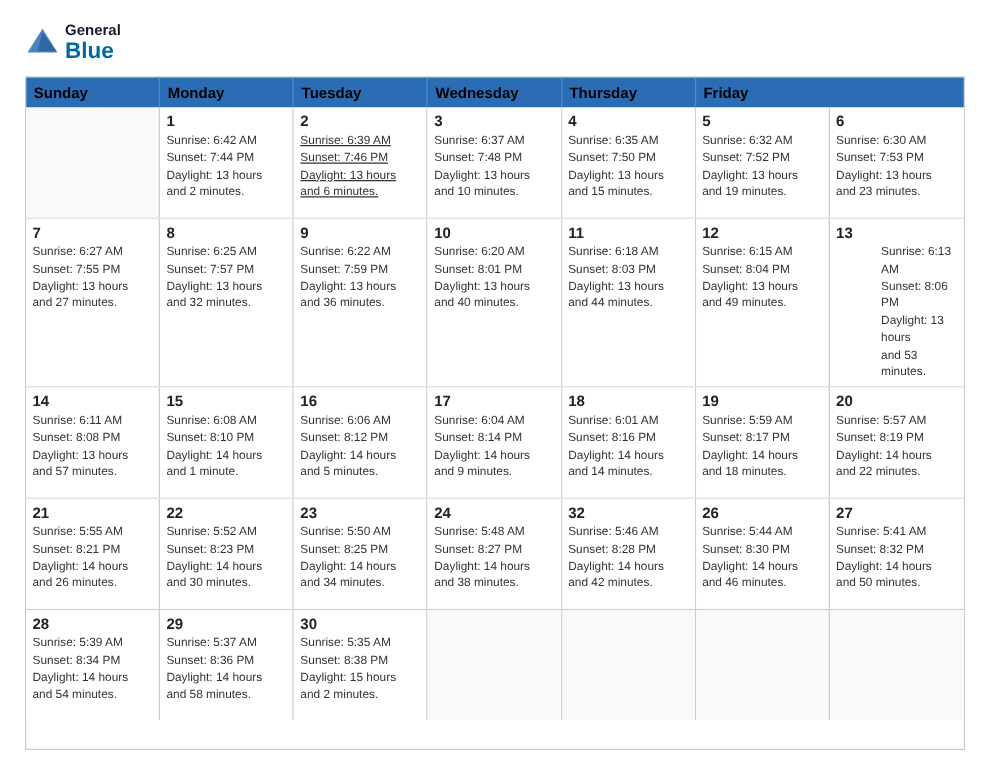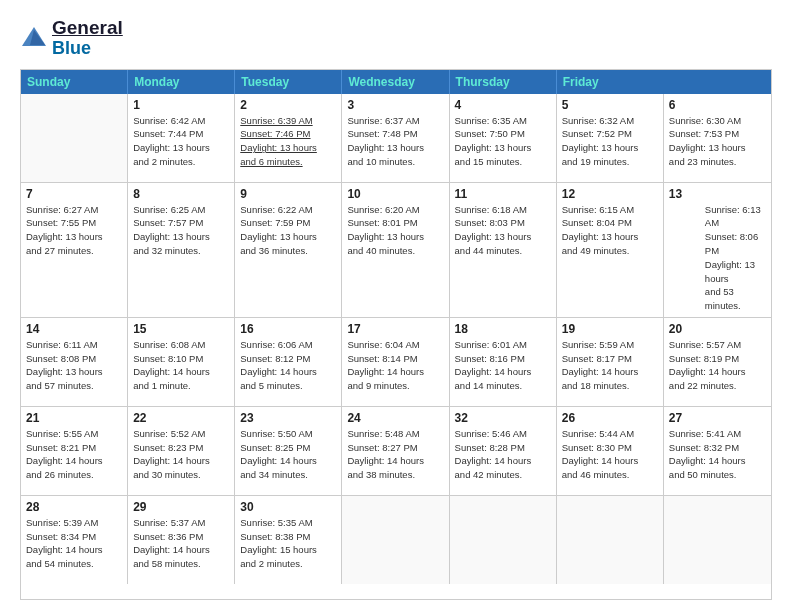--- a/index.html
+++ b/index.html
@@ -27,24 +27,23 @@
       display: flex;
       align-items: center;
       gap: 4px;
     }
     .logo-text {
       display: flex;
       flex-direction: column;
       line-height: 1.1;
     }
     .logo-general {
-      font-size: 19px;
+      font-size: 12px;
       font-weight: bold;
       color: #1a1a2e;
-      text-decoration: underline;
     }
     .logo-blue {
       font-size: 18px;
       font-weight: bold;
       color: #0369a1;
     }
     .logo-icon {
       width: 28px;
       height: 28px;
     }
@@ -65,21 +64,21 @@
     .calendar {
       flex: 1;
       border: 1px solid #ccc;
     }
     .cal-header {
       display: grid;
       grid-template-columns: repeat(7, 1fr);
       background: #2a6db5;
     }
     .cal-header-cell {
-      color: #5eead4;
+      color: #000000;
       font-size: 12px;
       font-weight: bold;
       padding: 5px 6px;
       border-right: 1px solid #4a8dd5;
       text-align: left;
     }
     .cal-header-cell:last-child { border-right: none; }
     .cal-body {
       display: flex;
       flex-direction: column;

